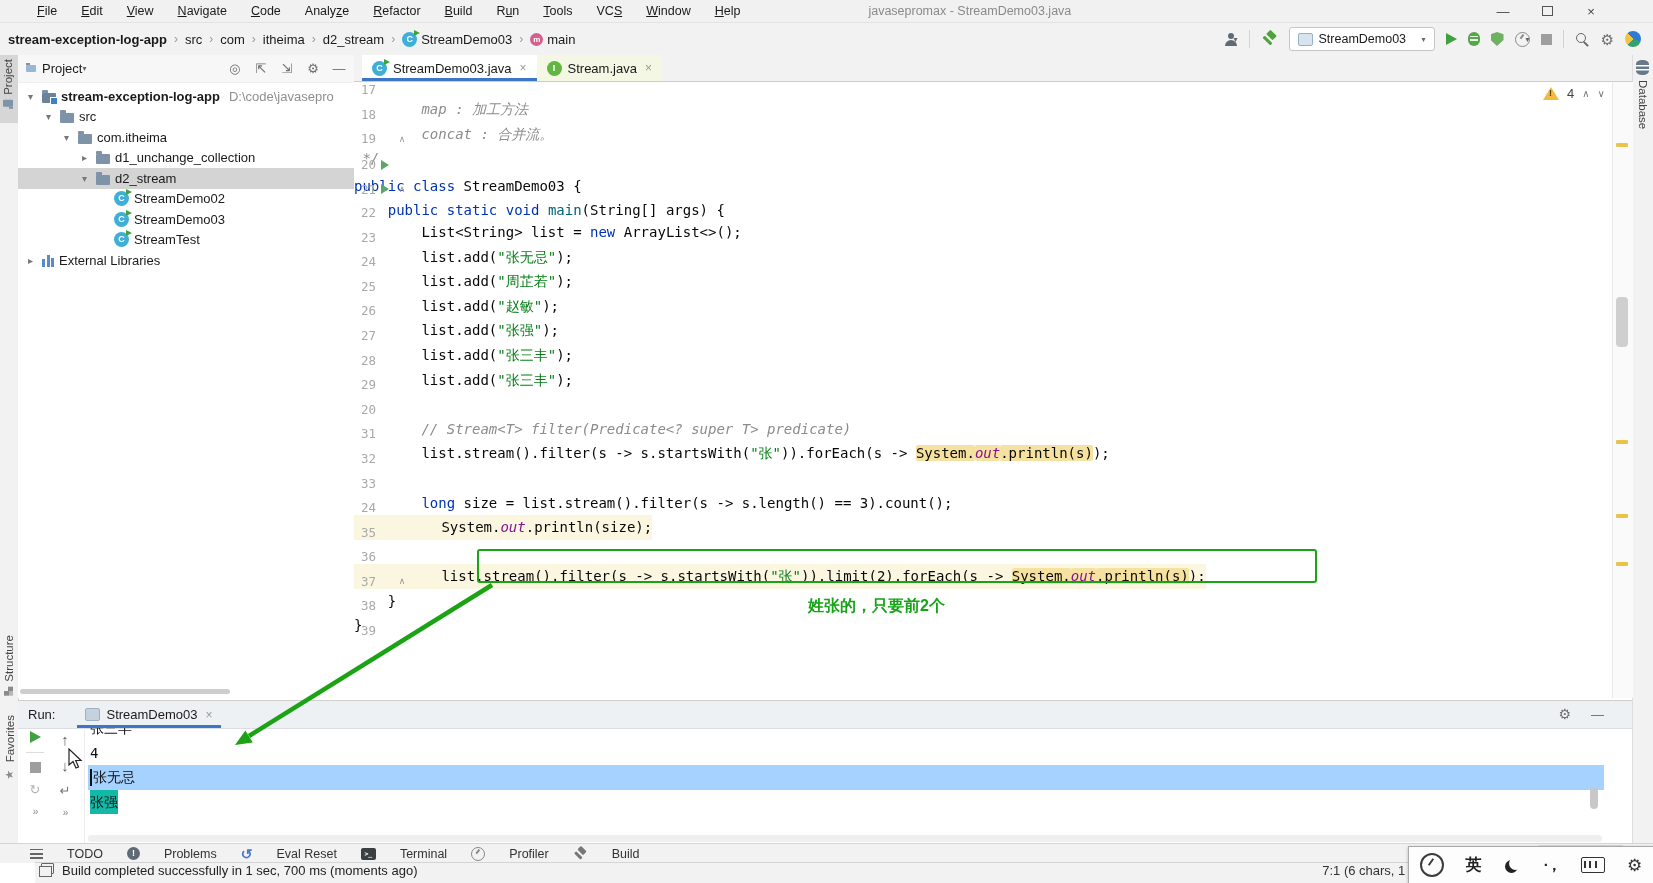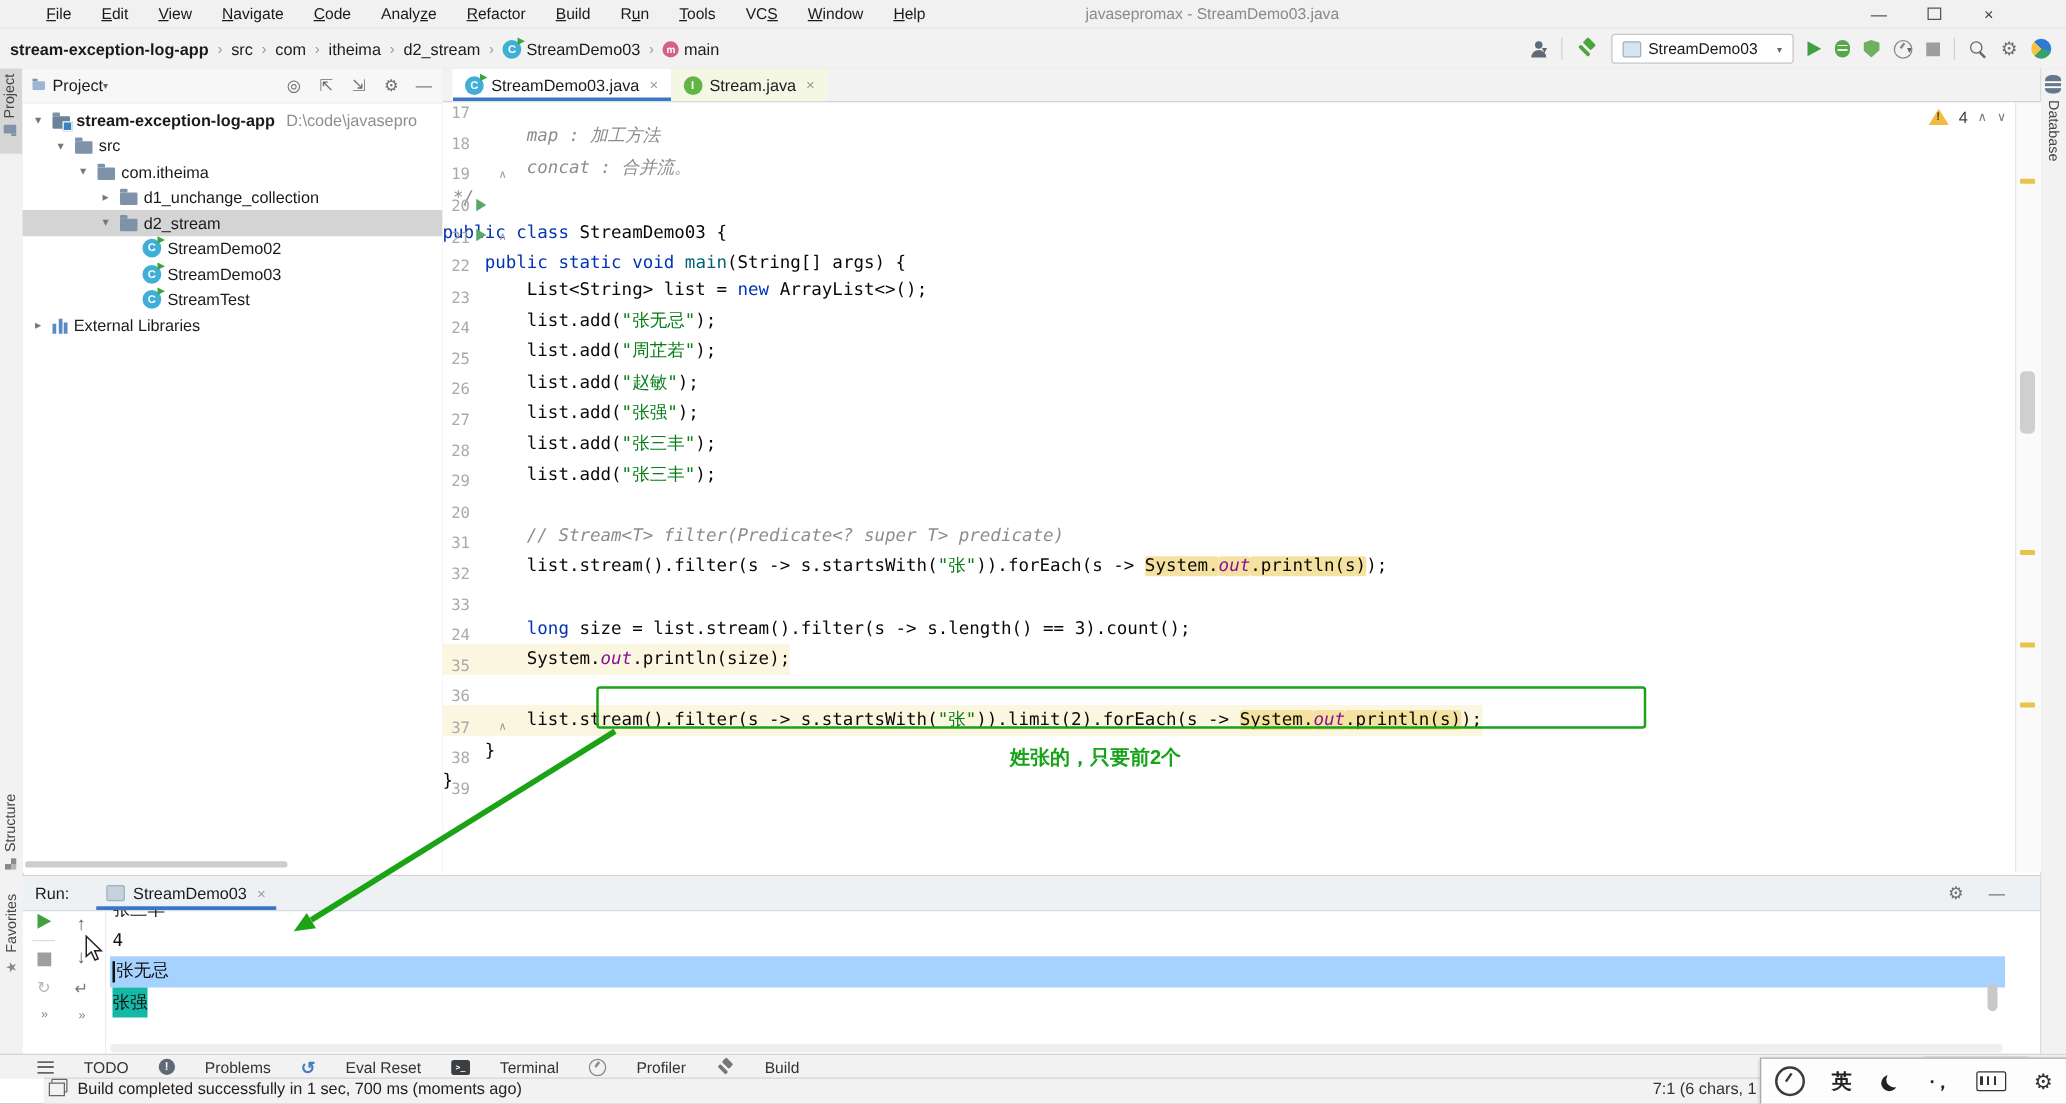--- a/index.html
+++ b/index.html
@@ -116,21 +116,21 @@
 
   
   #editor{left:354px;top:82px;width:1258px;height:616px;background:#fff;overflow:hidden;}
   .crow{display:flex;height:24.6px;align-items:flex-start;flex-direction:column;}
   .gut{display:flex;align-items:center;flex:none;width:56px;}
   .lnum{width:22px;text-align:right;color:#A9A9A9;font:12.5px "DejaVu Sans Mono",monospace;flex:none;}
   .runslot{width:18px;text-align:center;flex:none;}
   .runmark{display:inline-block;width:0;height:0;border-left:8px solid #59A869;border-top:5px solid transparent;border-bottom:5px solid transparent;}
   .foldslot{width:16px;text-align:center;flex:none;color:#9a9a9a;font-size:9px;}
   .ctext{flex:1;white-space:pre;font:14px/24.6px "DejaVu Sans Mono",monospace;color:#080808;}
-  .ctext.tint{background:#FBF6E0;}
+  .ctext.tint{background:#FBF6E0;padding-left:20px;}
   .sg-k{color:#0033B3;}
   .sg-s{color:#067D17;}
   .sg-c{color:#8C8C8C;font-style:italic;}
   .sg-f{color:#871094;font-style:italic;}
   .sg-m{color:#00627A;}
   .sg-hl{background:#F6E2A0;border-radius:2px;}
   #markerbar{left:1612px;top:82px;width:20px;height:616px;background:#FAFAFA;border-left:1px solid #E8E8E8;}
   .mark{position:absolute;left:3px;width:12px;height:4px;background:#E8C44A;border-radius:1px;}
   #vthumb{position:absolute;left:3px;width:12px;height:50px;background:#CFCFCF;border-radius:4px;top:215px;}
   #warnwidget{left:1543px;top:86px;display:flex;align-items:center;gap:8px;font-size:13px;color:#444;background:#fff;}

